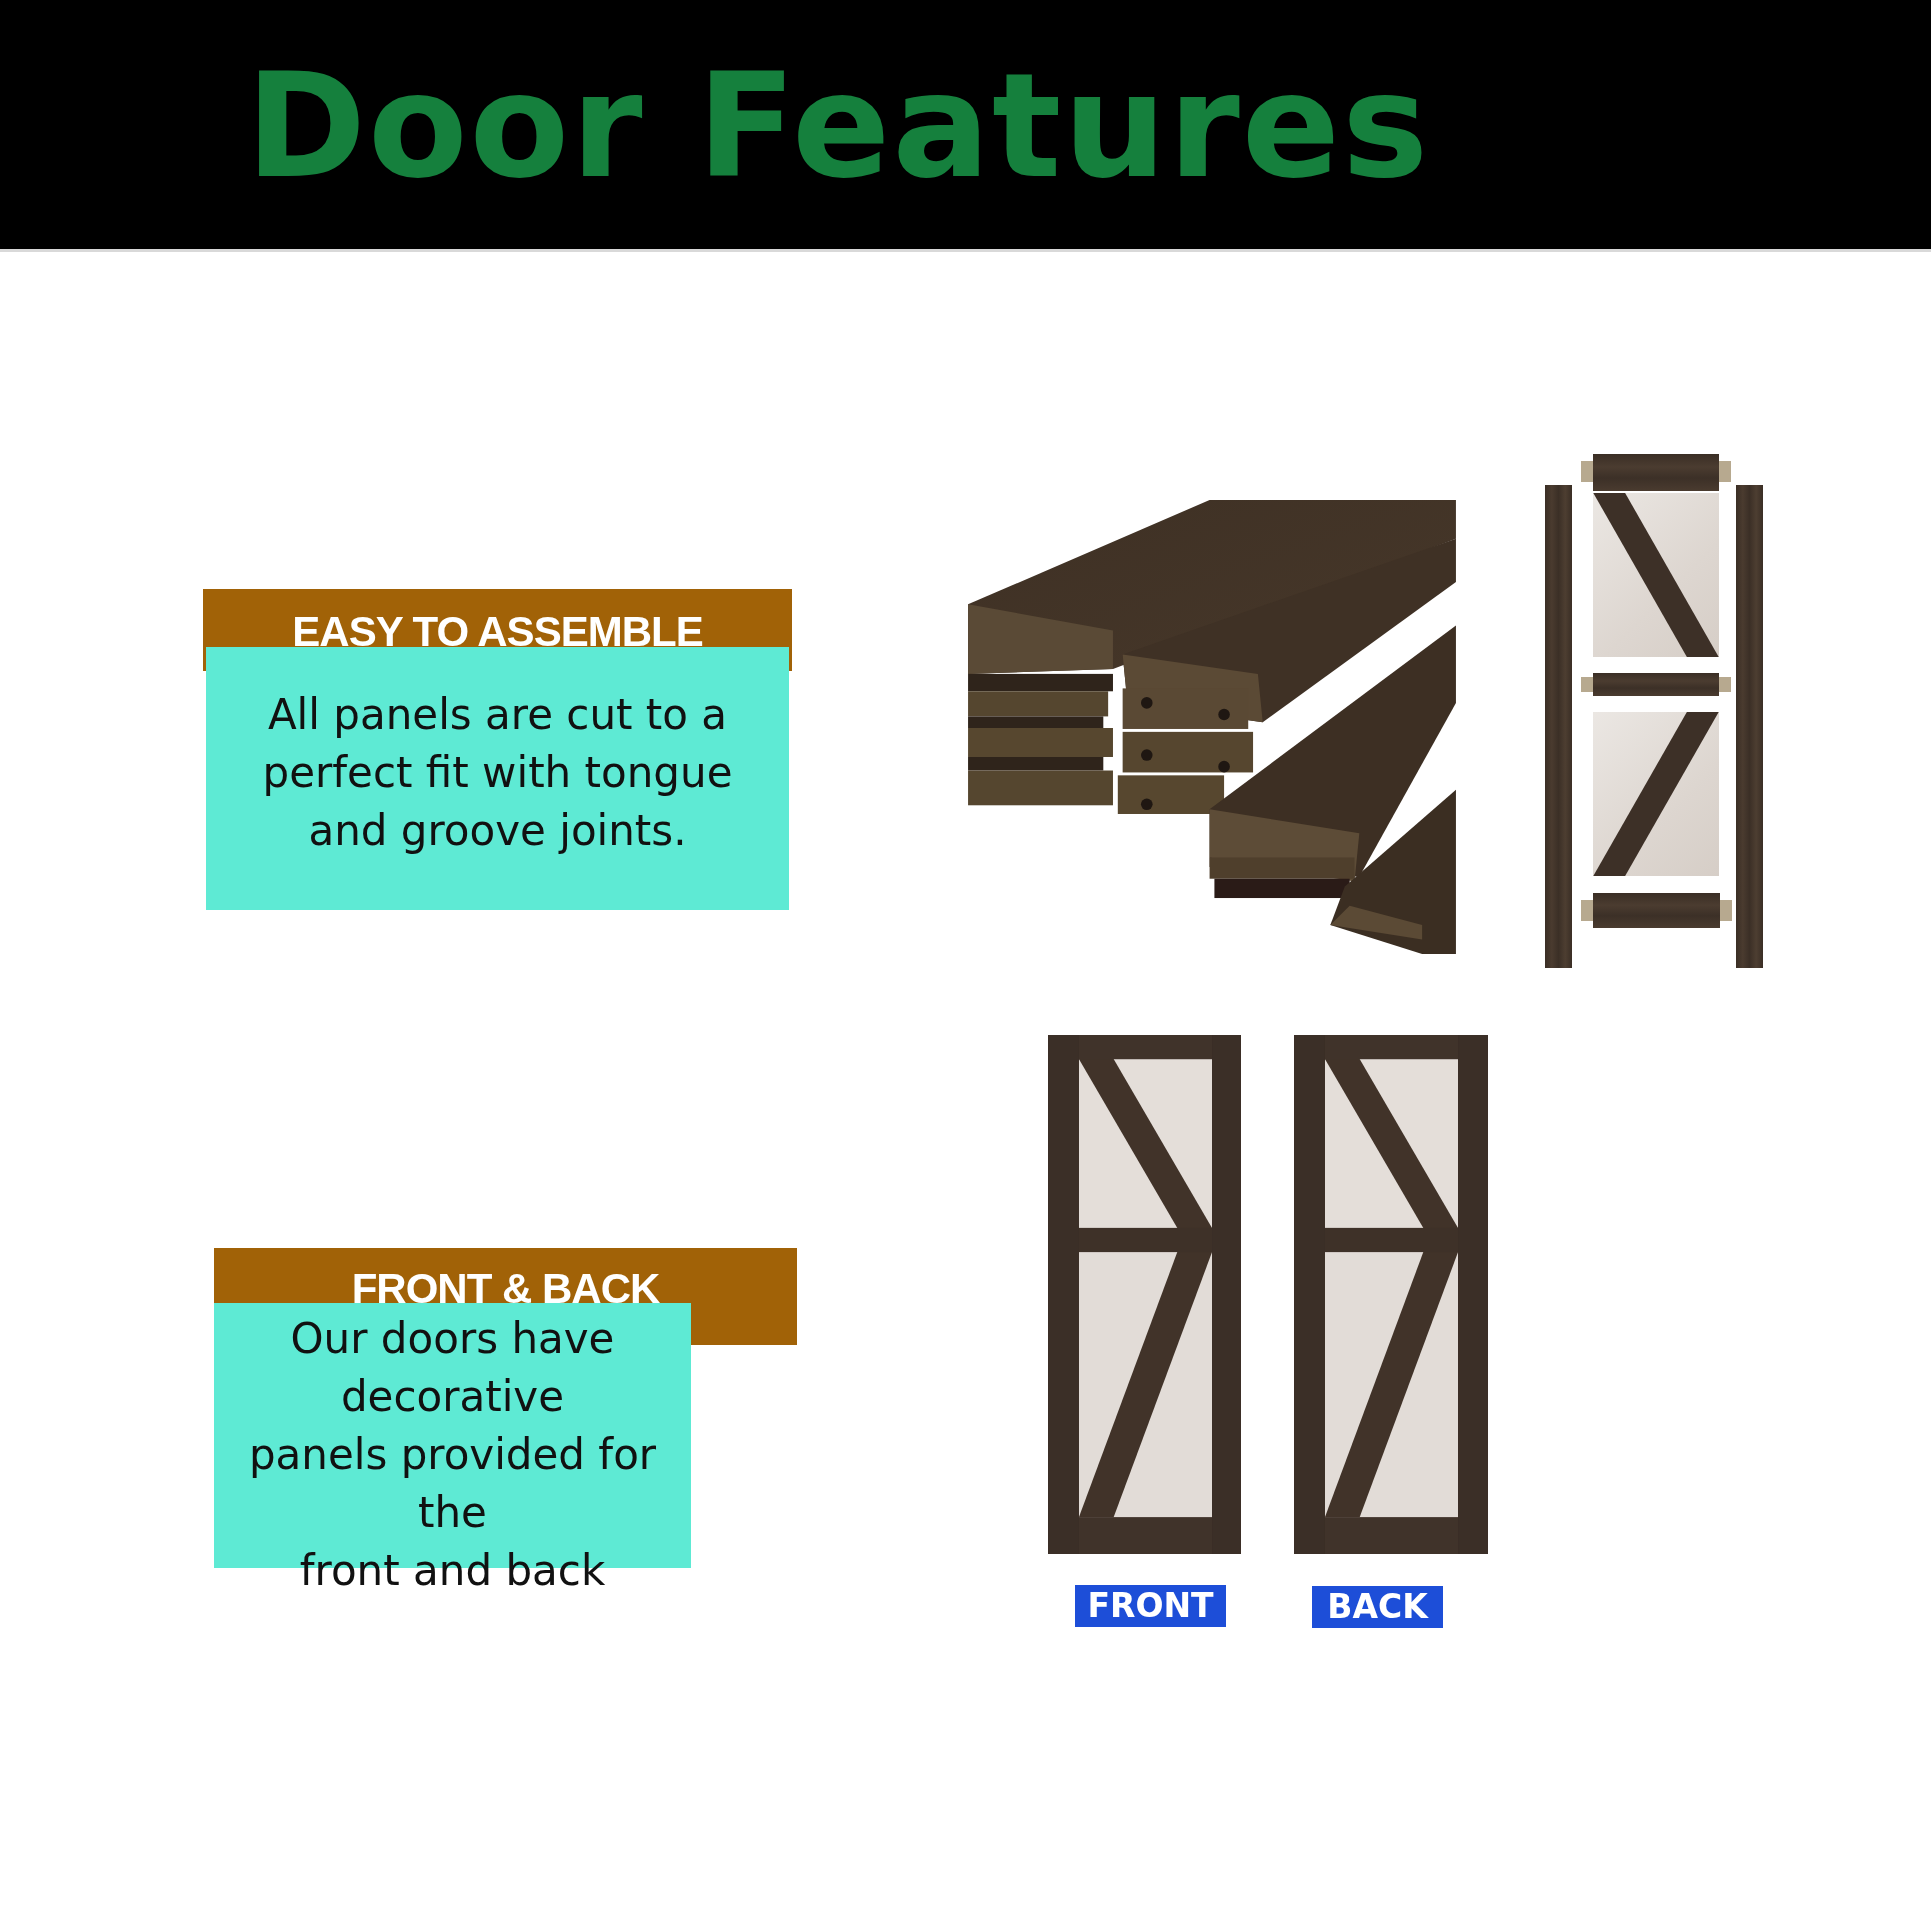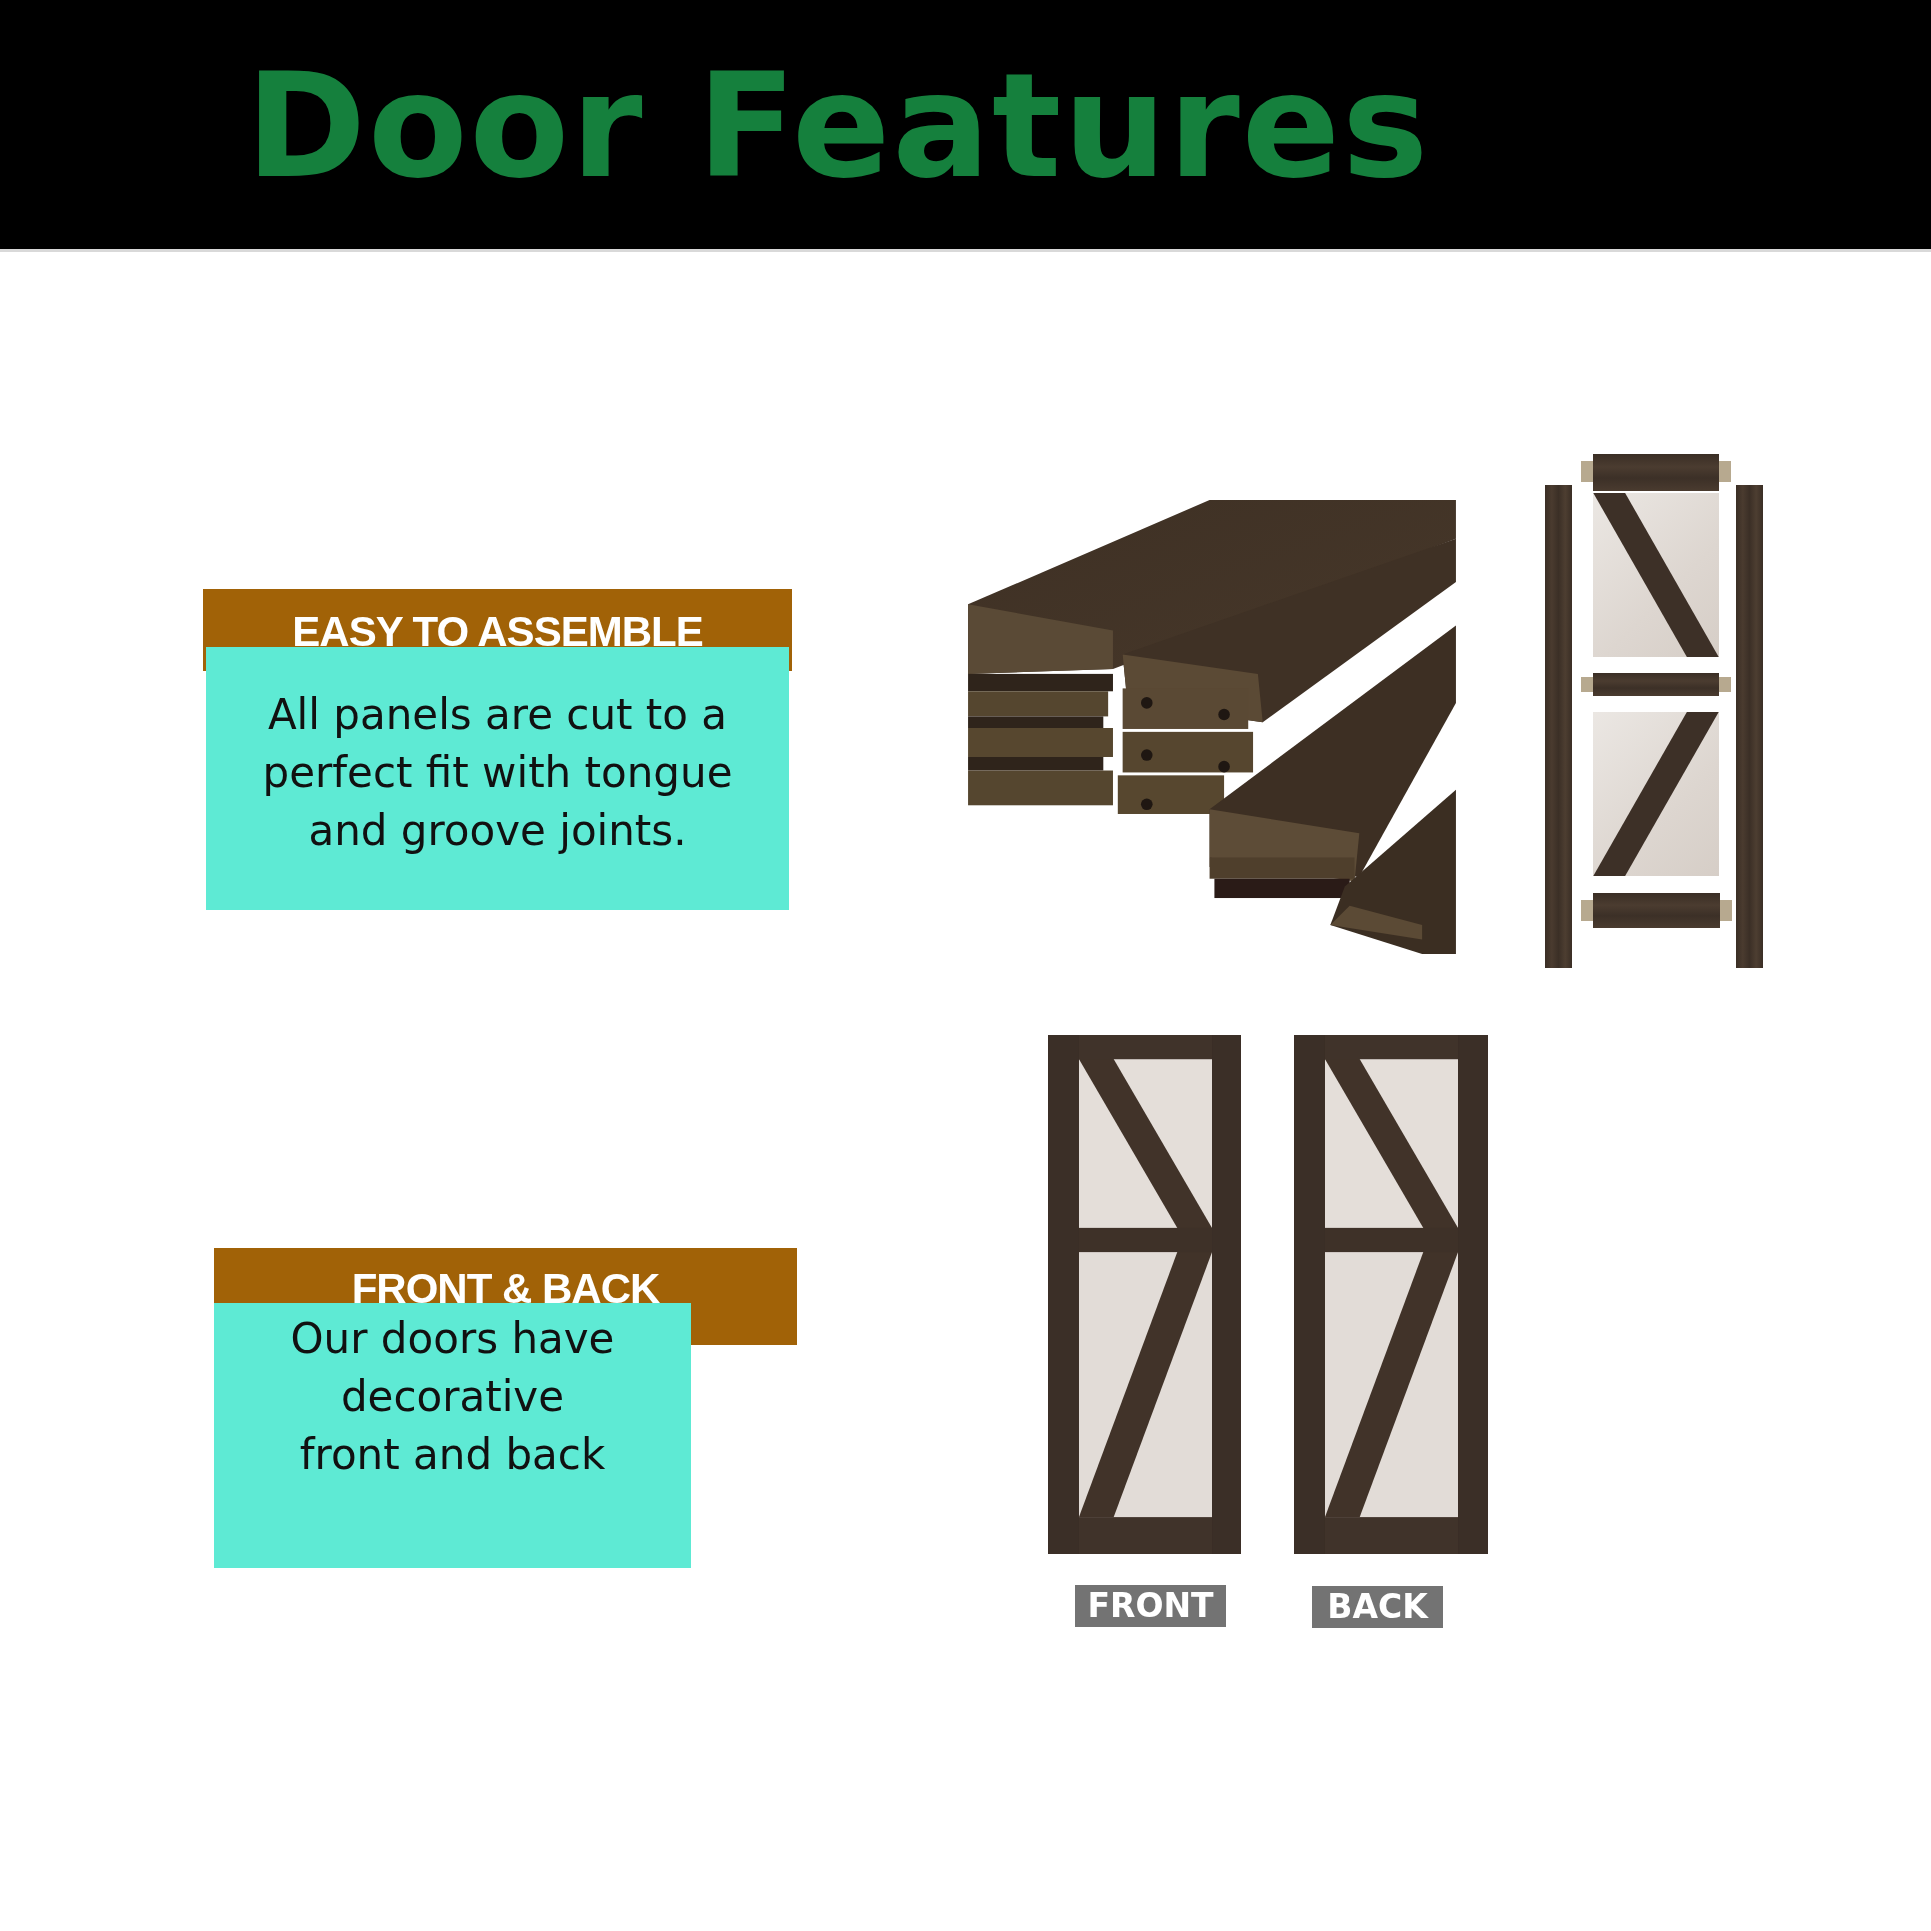--- a/index.html
+++ b/index.html
@@ -40,41 +40,42 @@
     background: linear-gradient(90deg, #3a2e25 0%, #4a3b2f 25%, #3b2f26 50%, #4d3e31 75%, #3a2e25 100%);
   }
   .wood-h {
     background: linear-gradient(180deg, #3a2e25 0%, #4b3c30 35%, #3c3027 65%, #4a3b2f 100%);
   }
   .panel { background: linear-gradient(135deg, #ebe7e3 0%, #ddd6d0 60%, #d6cec7 100%); }
   .tenon { background:#b7a98f; }
 
   
   .door-label {
-    background:#737373; color:#fff; text-align:center; font-weight:bold;
+    background:#1d4ed8; color:#fff; text-align:center; font-weight:bold;
     font-family: "DejaVu Sans", sans-serif; font-size:33px; line-height:42px;
   }
 </style>
 </head>
 <body>
 
 <div class="abs header"></div>
 <div class="abs header-title">Door Features</div>
 <div class="abs header-edge"></div>
 
 <div class="abs box-head" id="f1-head">EASY TO ASSEMBLE</div>
 <div class="abs box-body" id="f1-body">
   <span class="line">All panels are cut to a</span>
   <span class="line">perfect fit with tongue</span>
   <span class="line">and groove joints.</span>
 </div>
 
 <div class="abs box-head" id="f2-head">FRONT &amp; BACK</div>
 <div class="abs box-body" id="f2-body">
   <span class="line">Our doors have decorative</span>
+  <span class="line">panels provided for the</span>
   <span class="line">front and back</span>
 </div>
 
 <div class="abs" style="left:968px; top:500px; width:488px; height:456px;">
   <svg width="488" height="456" viewBox="0 0 505 472">
     <defs>
       <linearGradient id="top" x1="0" y1="0" x2="1" y2="1">
         <stop offset="0" stop-color="#3e3024"></stop>
           <stop offset="1" stop-color="#47382a"></stop>
       </linearGradient>

